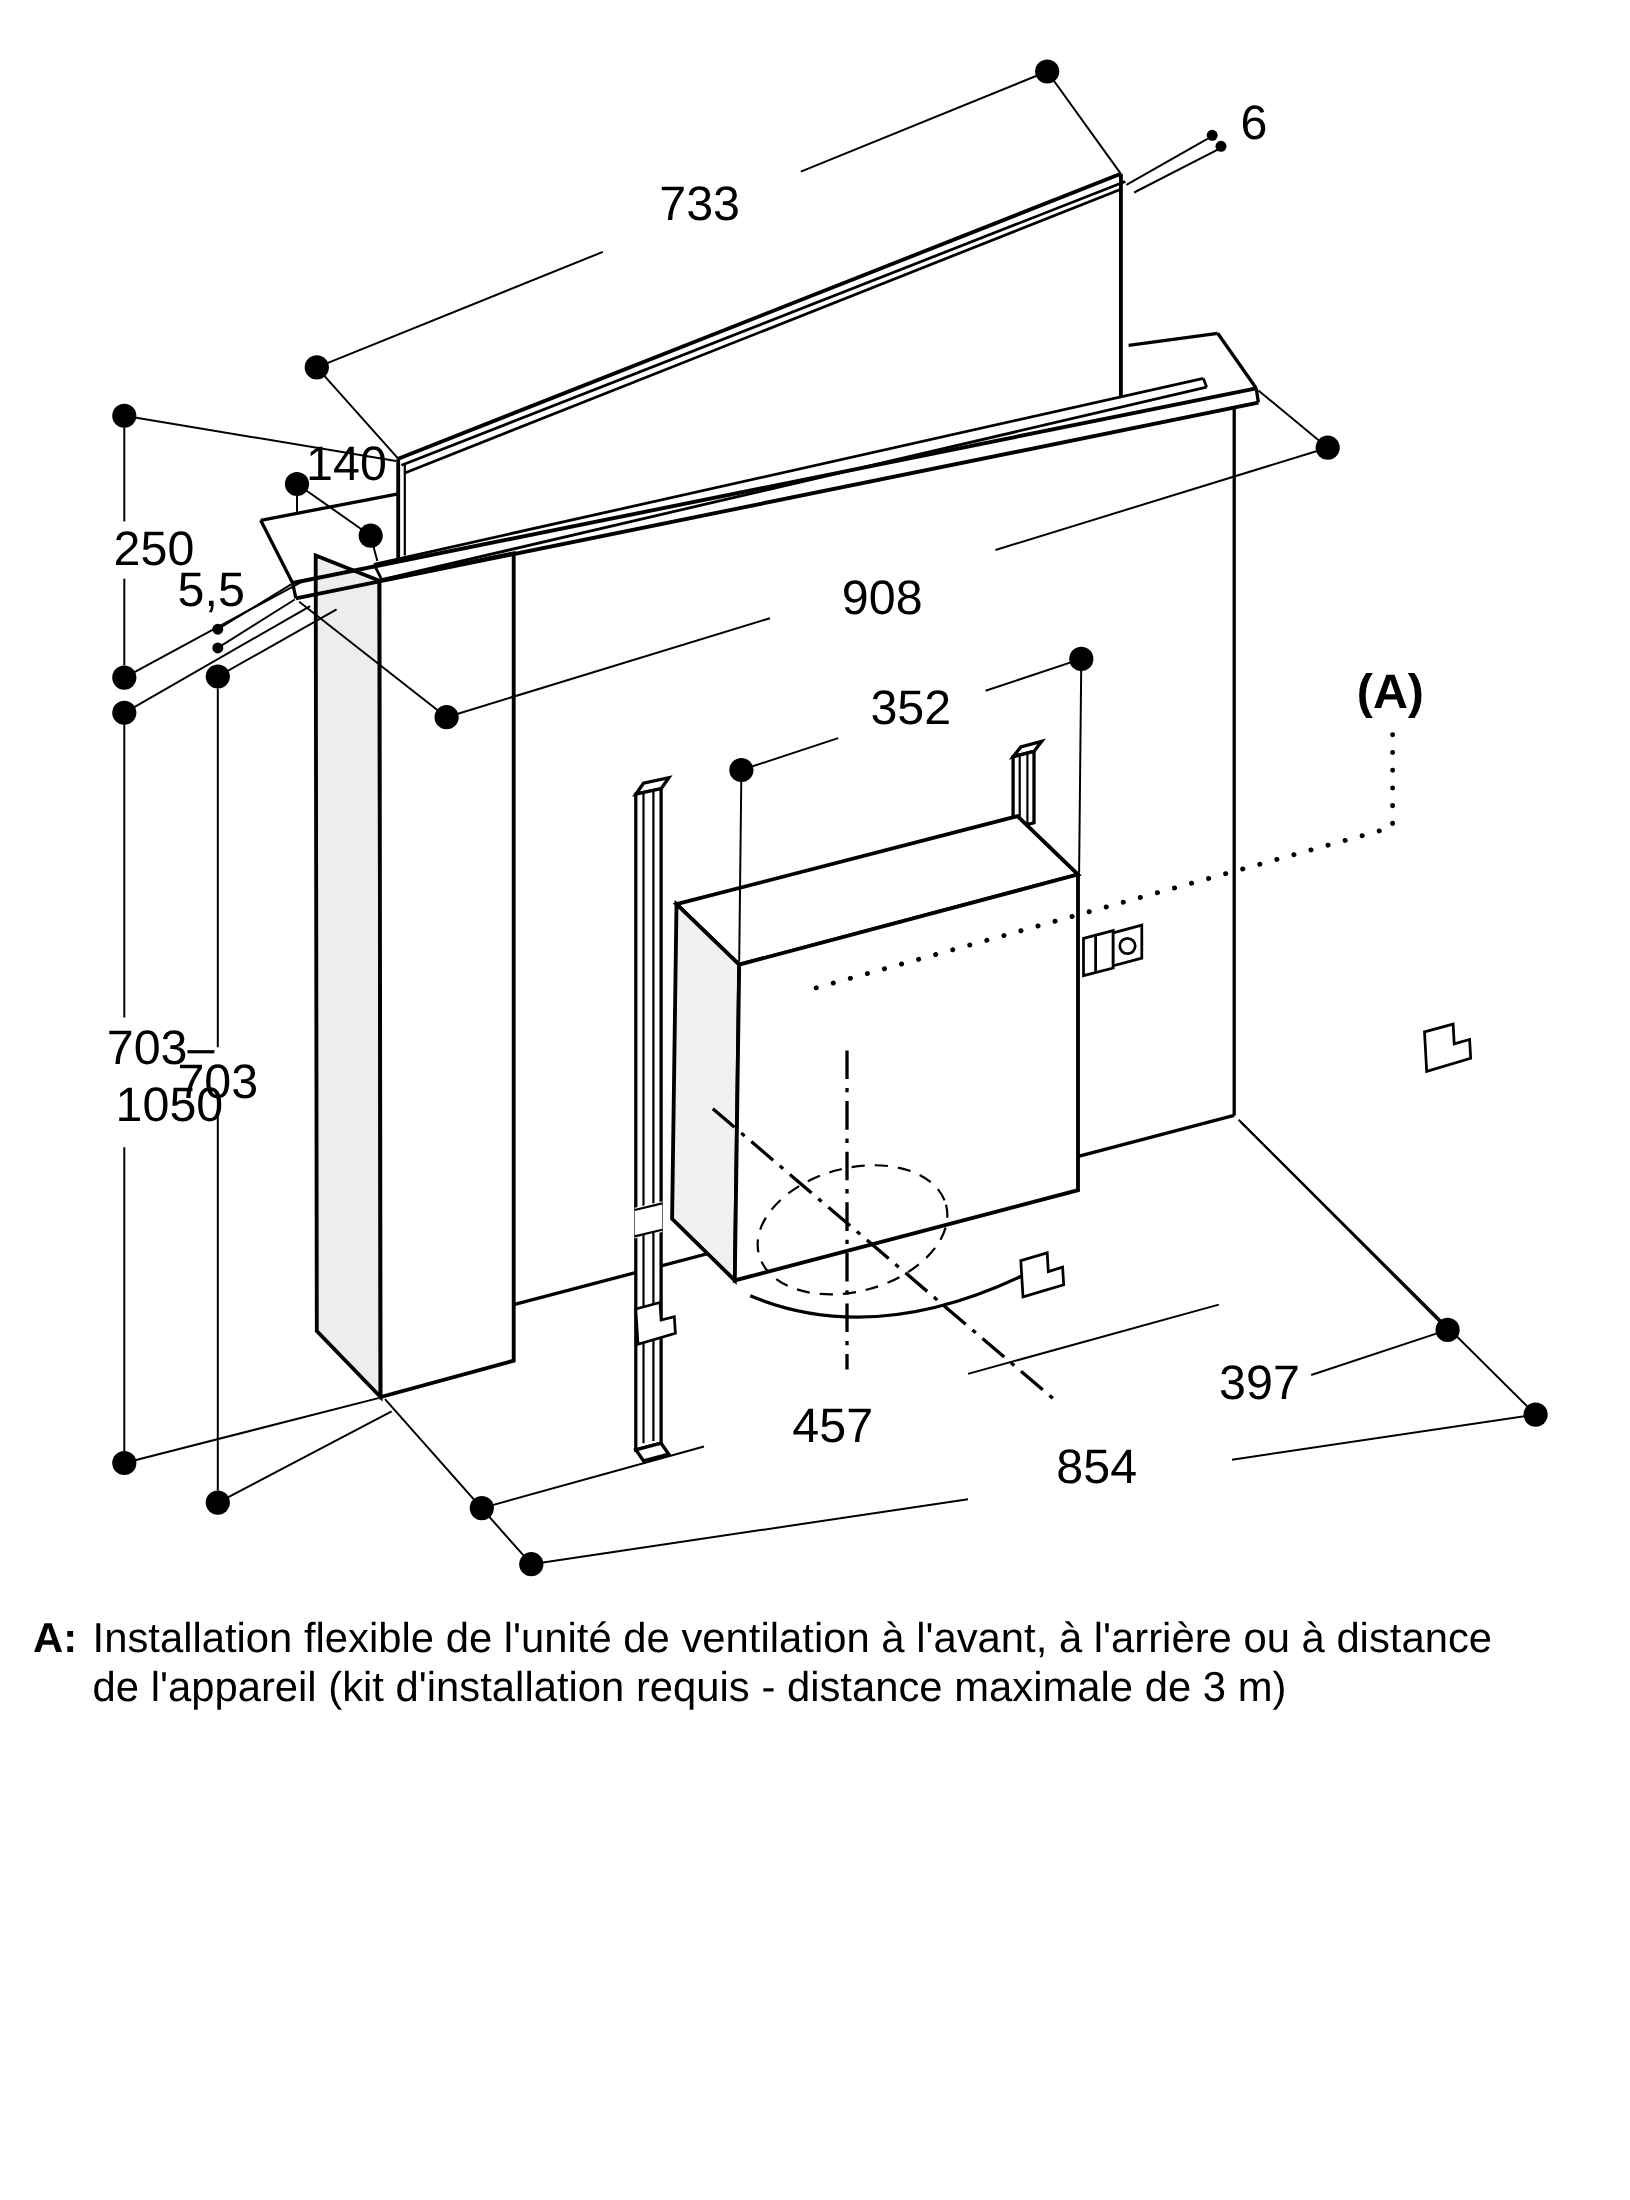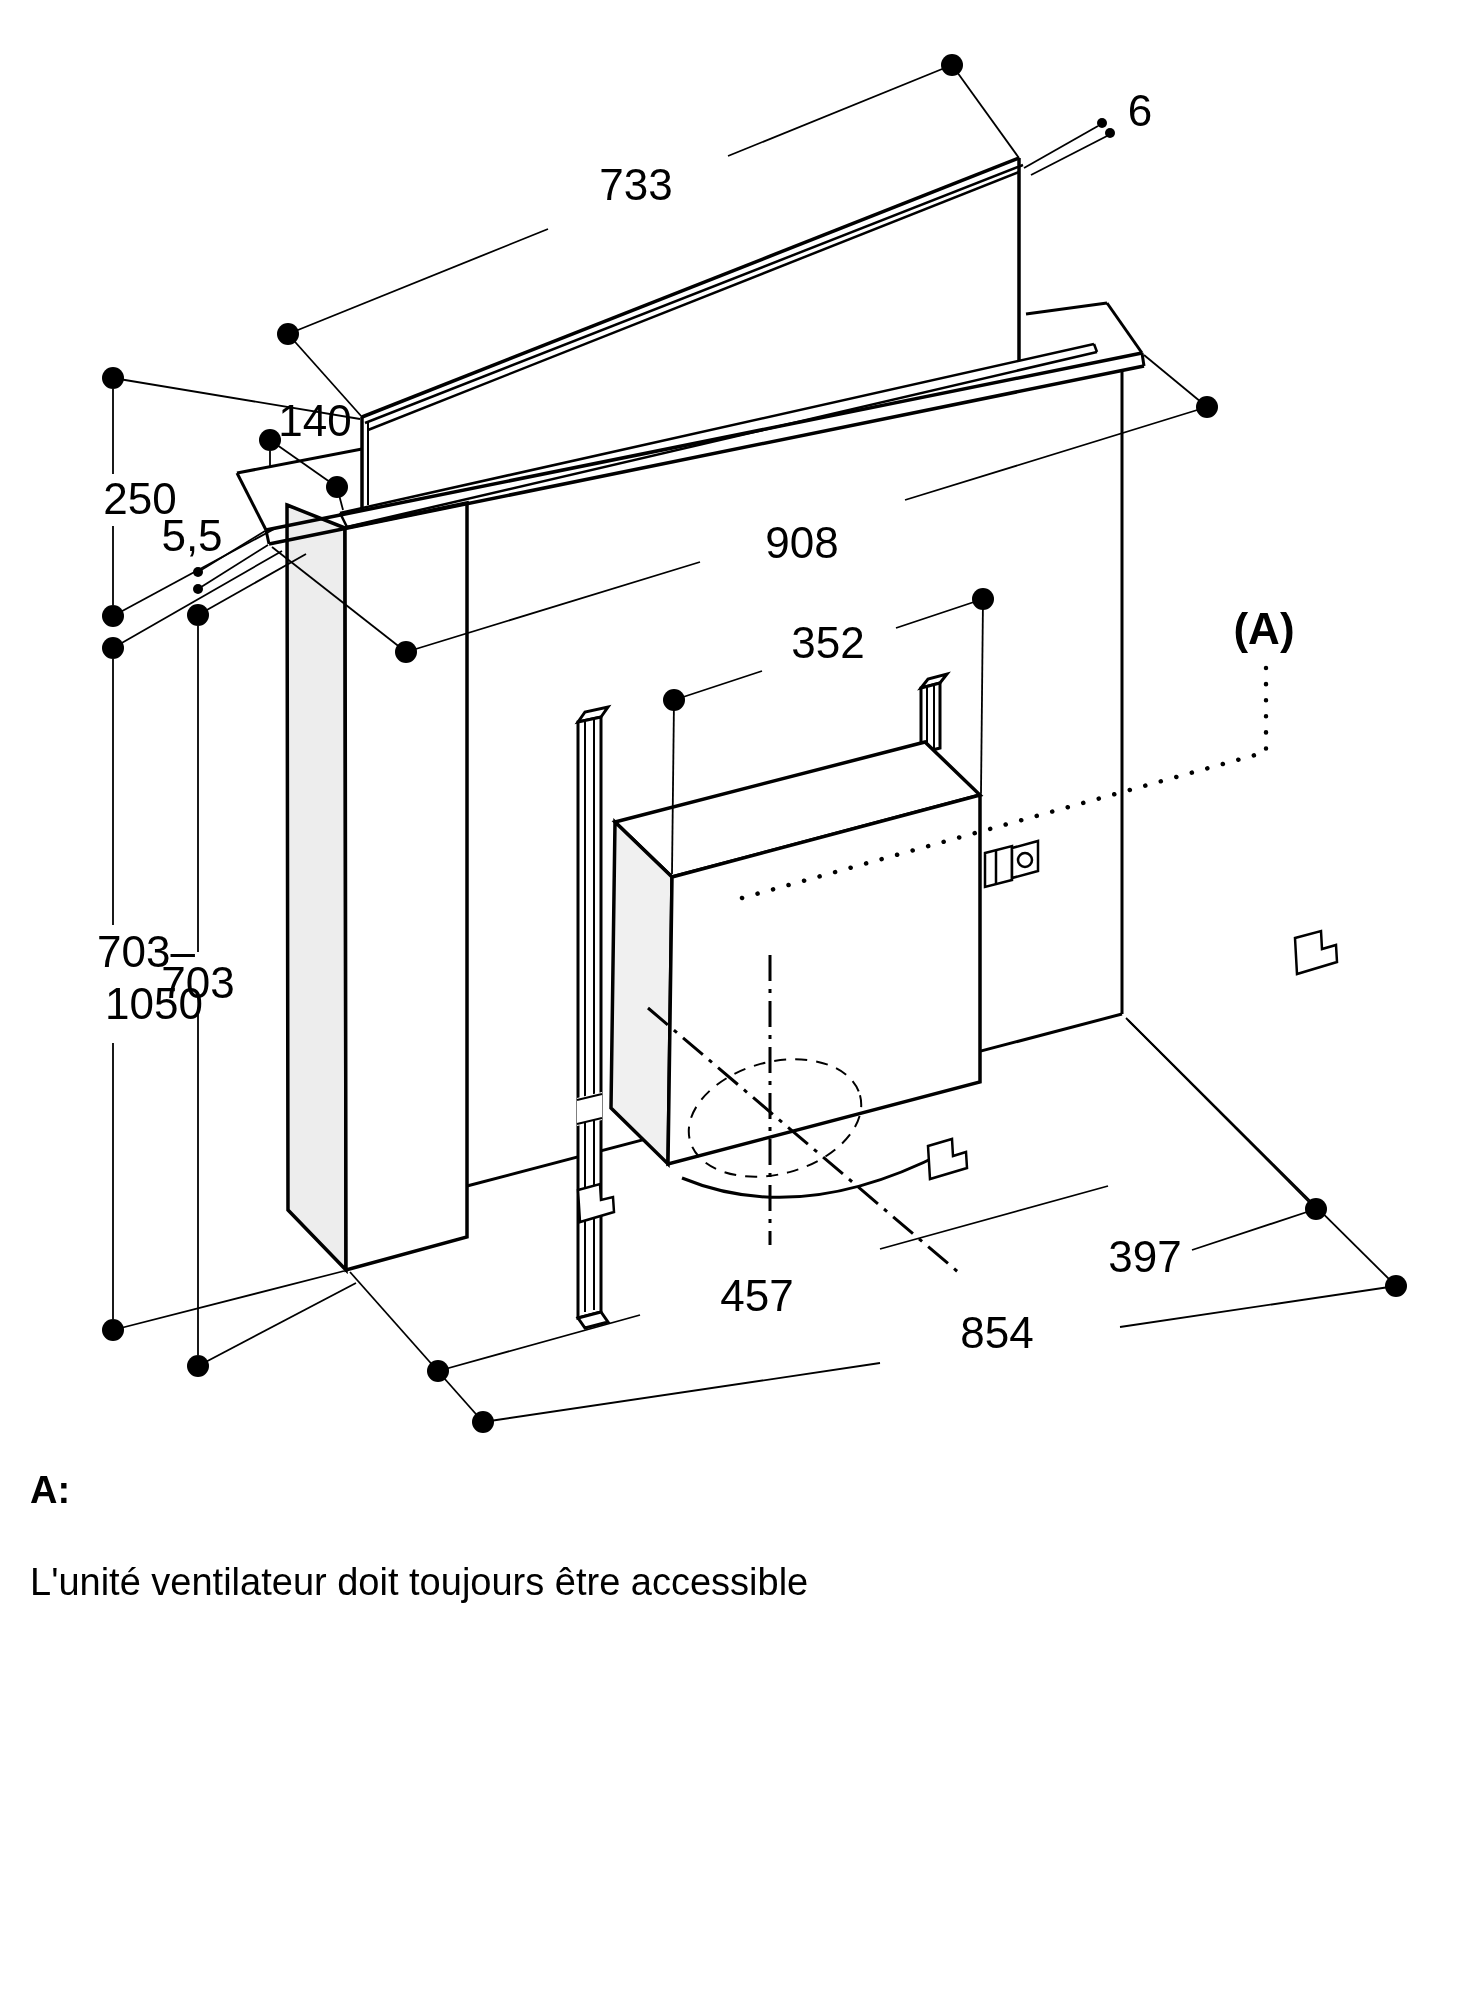--- a/index.html
+++ b/index.html
@@ -203,20 +203,23 @@
     <text class="dimlabel" x="198" y="998">703</text>
     <text class="dimlabel" x="1145" y="1272">397</text>
     <text class="dimlabel" x="757" y="1311">457</text>
     <text class="dimlabel" x="997" y="1348">854</text>
   </g>
 </svg>
 
 <div class="notes">
   <div class="note-block note-a">
     <span class="a-tag">A:</span>
+    <span>
+      <span class="nline">Installation flexible de l'unité de ventilation à l'avant, à l'arrière ou à distance</span><br>
+      <span class="nline">de l'appareil (kit d'installation requis - distance maximale de 3 m)</span>
+    </span>
   </div>
   <div class="sp"></div>
-  <div class="note-block nline">L'unité ventilateur doit toujours être accessible</div>
   <div class="sp"></div>
   <div class="sp"></div>
 </div>
 
 </div>
 
 </body></html>

